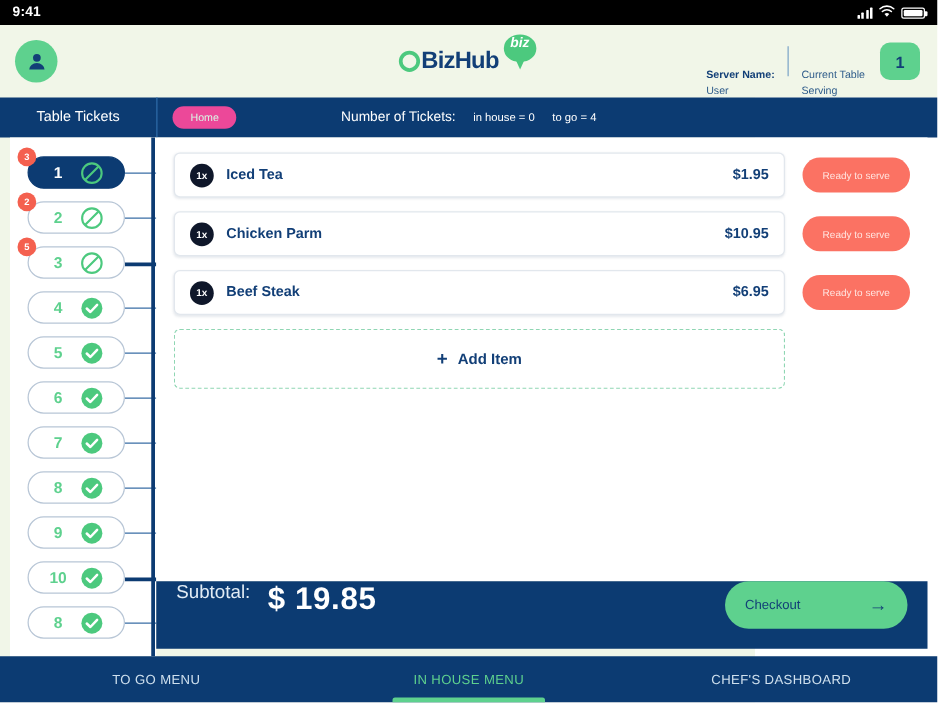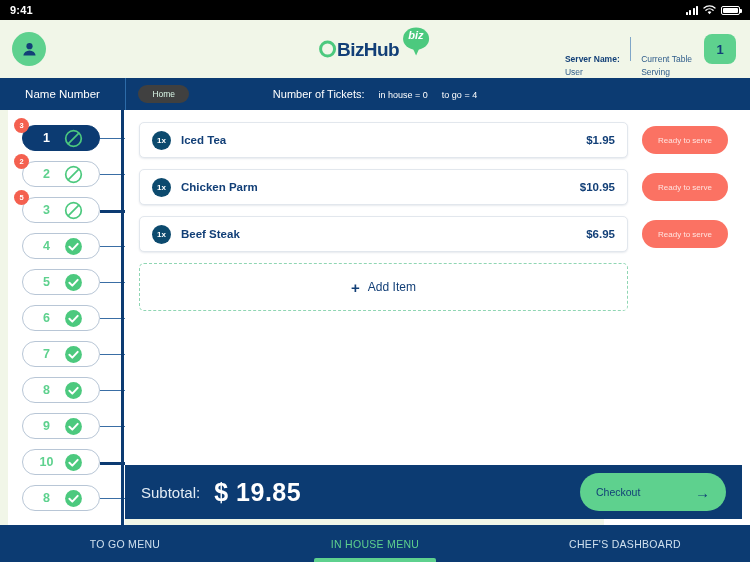--- a/index.html
+++ b/index.html
@@ -134,21 +134,21 @@
     display: flex; align-items: center;
     color:#ffffff;
   }
   .nav-tablenum {
     width: 125px; text-align:center;
     font-size: 11.5px; color:#ffffff;
   }
   .nav-sep { width:1.4px; height:32px; background:#2d6ba8; }
   .home-pill {
     margin-left: 12px;
-    background:#404040; color:#d9f6e6;
+    background:#ec4899; color:#d9f6e6;
     font-size: 8.5px;
     padding: 4px 14px; border-radius: 11px;
   }
   .nav-tickets {
     position:absolute; left:50%; transform:translateX(-50%);
     display:flex; align-items:baseline; gap: 14px;
     white-space: nowrap;
   }
   .nt-title { font-size: 11px; color:#ffffff; }
   .nt-item  { font-size: 9px; color:#ffffff; }
@@ -220,21 +220,21 @@
     height: 36px;
     background:#ffffff;
     border: 1px solid #e2e7ed;
     border-radius: 5px;
     box-shadow: 0 1px 2px rgba(20,50,90,.10);
     display:flex; align-items:center;
     padding: 0 12px;
   }
   .qty {
     width:19px;height:19px;border-radius:50%;
-    background:#0c4a6e; color:#ffffff;
+    background:#0f172a; color:#ffffff;
     font-size:8px; font-weight:bold;
     display:flex;align-items:center;justify-content:center;
     flex:none; margin-right:10px;
   }
   .iname { font-size:11.5px; color:#123f77; font-weight:bold; }
   .iprice { margin-left:auto; font-size:11.5px; color:#123f77; font-weight:bold; }
   .serve-btn {
     flex:none; width: 86px; height: 28px;
     margin-left: 14px;
     background:#fb7263; border-radius:14px;
@@ -245,28 +245,28 @@
     margin-top: 5px;
     margin-right: 100px;
     height: 48px;
     border: 1.3px dashed #8fd6b3;
     border-radius: 5px;
     display:flex; align-items:center; justify-content:center;
     gap: 8px;
     color:#123f77;
   }
   .additem .plus { font-size: 15px; font-weight:bold; line-height:1;}
-  .additem .lbl  { font-size: 12px; font-weight:normal; }
+  .additem .lbl  { font-size: 12px; font-weight:bold; }
 
   
   .subtotal {
     position:absolute; top:465px; left:125px;
     width: 617px; height: 54px;
     background:#0c3b72;
-    display:flex; align-items:center;
+    display:flex; align-items:flex-start;
     padding: 0 16px;
   }
   .st-lbl { font-size: 15px; color:#e2ecf5; }
   .st-val { font-size: 25px; color:#ffffff; font-weight:bold; margin-left: 14px; letter-spacing:.5px;}
   .checkout {
     margin-left:auto;
     width: 146px; height: 38px;
     background:#5ed18e; border-radius:19px;
     display:flex;align-items:center;
     padding: 0 16px;
@@ -352,21 +352,21 @@
       <div class="hdr-div"></div>
       <div class="hdr-block plain">
         <div class="hdr-lbl">Current Table</div>
         <div class="hdr-val">Serving</div>
       </div>
       <div class="table-badge">1</div>
     </div>
   </div>
 
   <div class="navstrip">
-    <div class="nav-tablenum">Name Number</div>
+    <div class="nav-tablenum">Table Tickets</div>
     <div class="nav-sep"></div>
     <div class="home-pill">Home</div>
     <div class="nav-tickets">
       <span class="nt-title">Number of Tickets:</span>
       <span class="nt-item">in house = 0</span>
       <span class="nt-item">to go = 4</span>
     </div>
   </div>
 
   <div class="sidebar">

